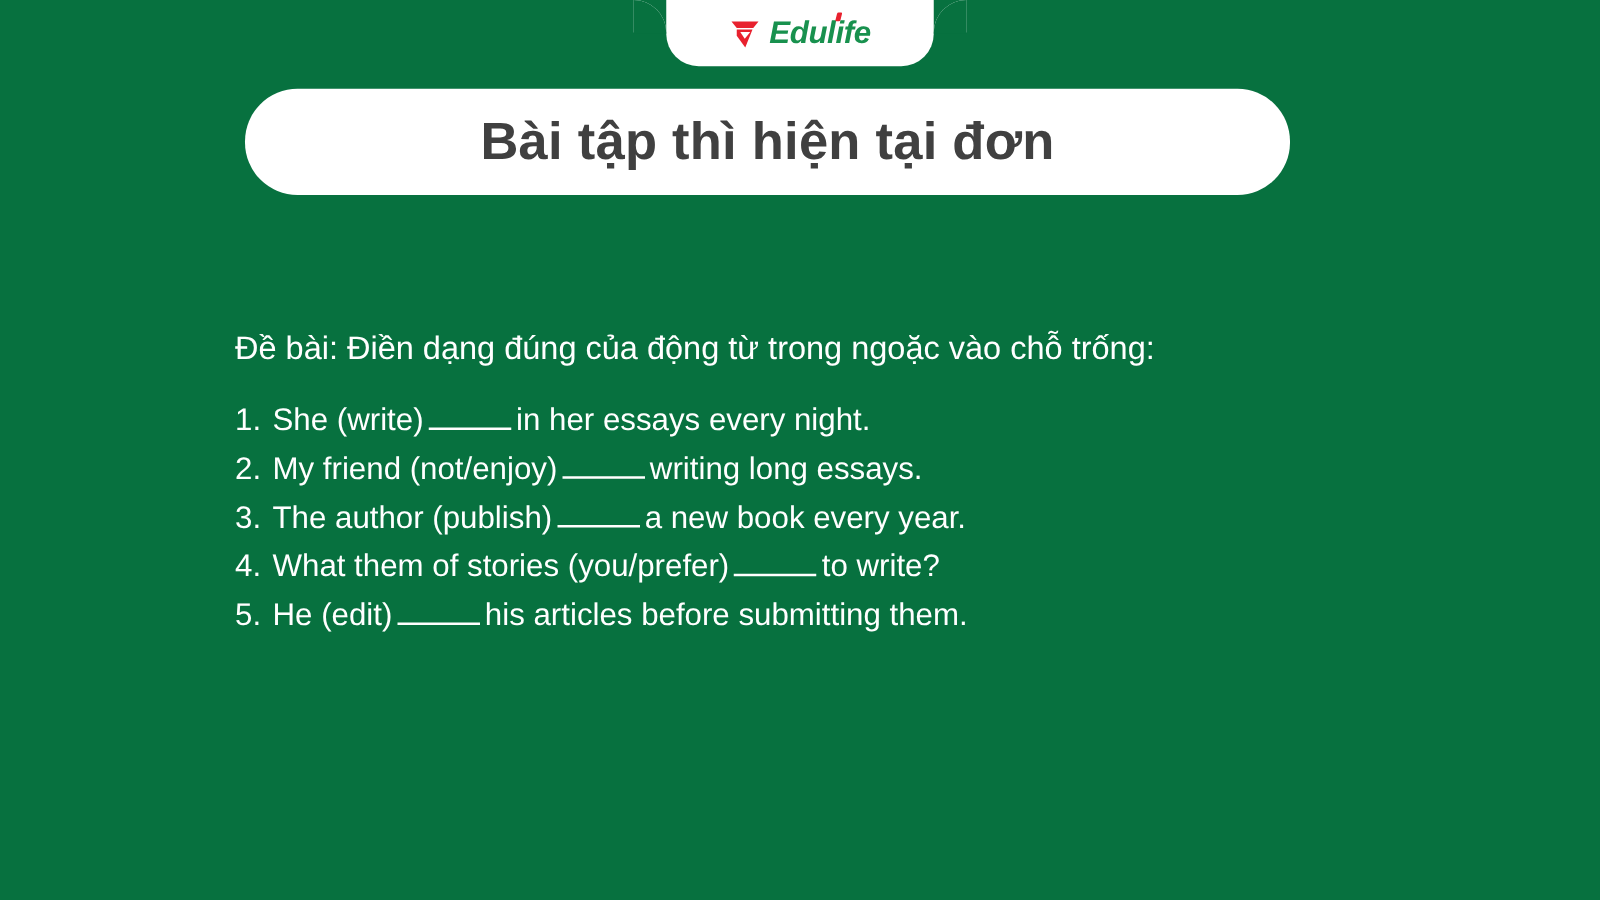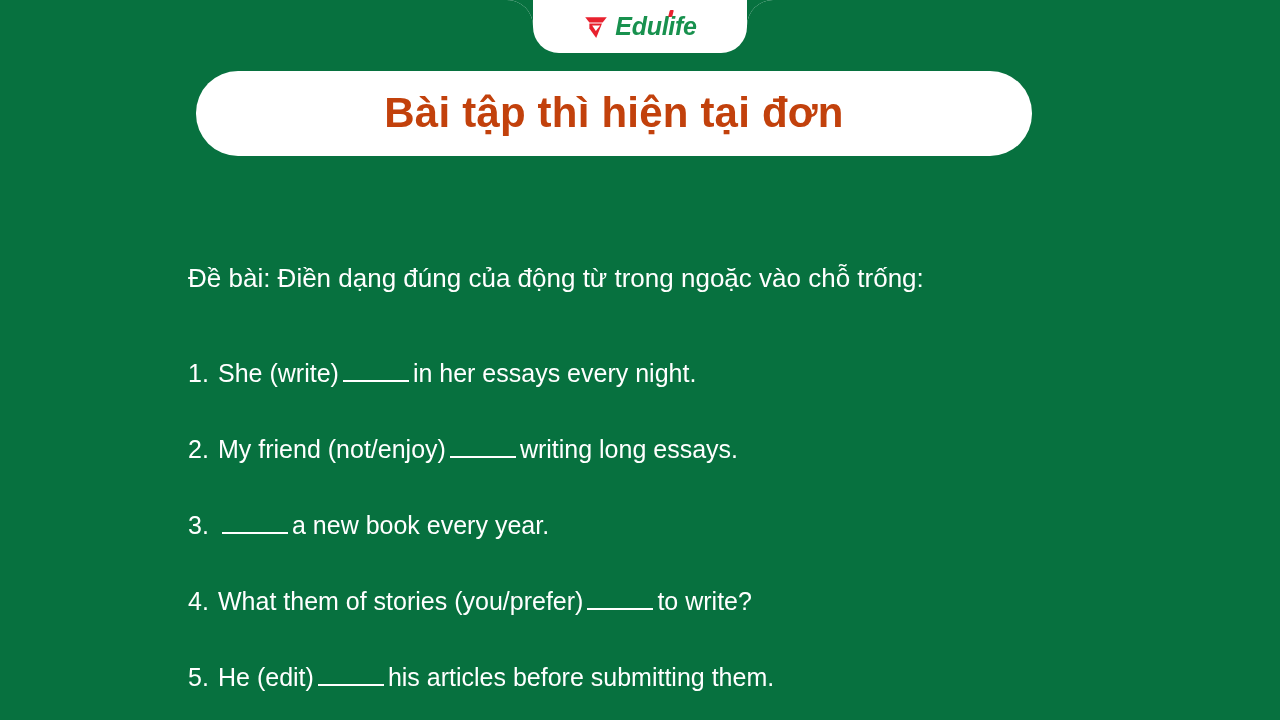--- a/index.html
+++ b/index.html
@@ -99,21 +99,21 @@
     width: 836px;
     height: 85px;
     background: #ffffff;
     border-radius: 42px;
     display: flex;
     align-items: center;
     justify-content: center;
     z-index: 3;
   }
   .title-text {
-    color: #c2410c;
+    color: #404040;
     font-size: 42px;
     font-weight: bold;
     line-height: 1.1;
     letter-spacing: 0.2px;
     white-space: nowrap;
   }
 
   
   .content {
     position: absolute;
@@ -141,21 +141,20 @@
     display: flex;
     align-items: baseline;
   }
   .q-num {
     display: inline-block;
     width: 30px;
     flex: 0 0 30px;
   }
   .q-text {
     display: inline-block;
-    margin-top: 37px;
   }
   .blank {
     display: inline-block;
     border-bottom: 2px solid #ffffff;
     width: 66px;
     height: 0.85em;
     margin: 0 4px;
     vertical-align: baseline;
   }
 </style>
@@ -194,20 +193,21 @@
 
     <li class="question-item">
       <span class="q-num">2.</span>
       <span class="q-text">My friend (not/enjoy)</span>
       <span class="blank"></span>
       <span class="q-text">writing long essays.</span>
     </li>
 
     <li class="question-item">
       <span class="q-num">3.</span>
+      <span class="q-text">The author (publish)</span>
       <span class="blank"></span>
       <span class="q-text">a new book every year.</span>
     </li>
 
     <li class="question-item">
       <span class="q-num">4.</span>
       <span class="q-text">What them of stories (you/prefer)</span>
       <span class="blank"></span>
       <span class="q-text">to write?</span>
     </li>

